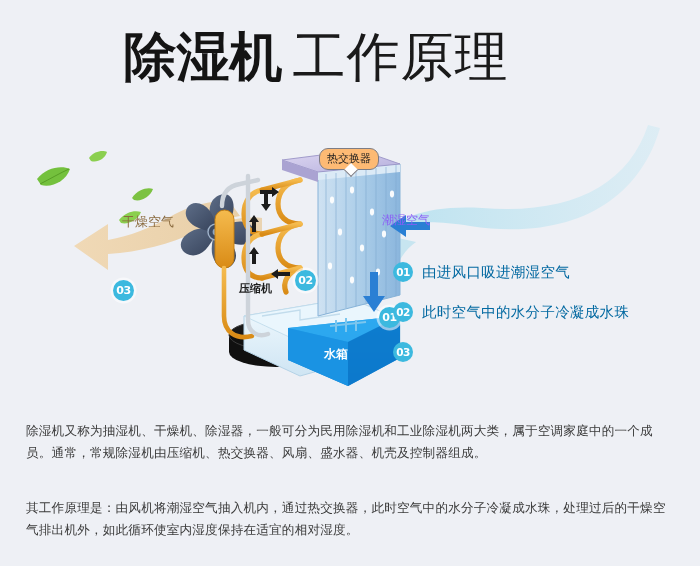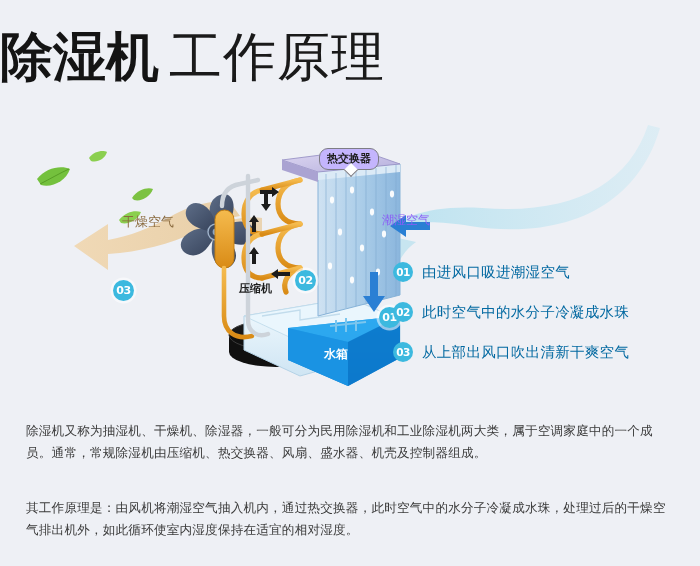--- a/index.html
+++ b/index.html
@@ -14,20 +14,21 @@
     overflow: hidden;
     position: relative;
   }
 
   
   .title-wrap {
     position: absolute;
     left: 0;
     top: 30px;
     width: 632px;
+    text-align: center;
     white-space: nowrap;
   }
   .title-bold {
     font-size: 53px;
     font-weight: 800;
     color: #141414;
     letter-spacing: 0px;
     line-height: 1;
     vertical-align: middle;
   }
@@ -97,28 +98,28 @@
     font-size: 12px;
     color: #ffffff;
     font-weight: 700;
   }
 
   
   #bubble-heat-exchanger {
     position: absolute;
     left: 319px;
     top: 148px;
-    background: #c4b5fd;
+    background: #fdba74;
     border: 1.2px solid #7d7d85;
     border-radius: 9px;
     padding: 2px 7px 3px 7px;
     font-size: 11px;
     color: #1d1d1d;
     white-space: nowrap;
-    font-weight: 700;
+    font-weight: 400;
   }
   #bubble-heat-exchanger::after {
     content: "";
     position: absolute;
     left: 26px;
     bottom: -6px;
     width: 9px;
     height: 9px;
     background: #ffffff;
     border-right: 1.2px solid #7d7d85;
@@ -364,20 +365,19 @@
   <div class="legend-row">
     <span class="legend-badge">01</span>
     <span class="legend-text">由进风口吸进潮湿空气</span>
   </div>
   <div class="legend-row">
     <span class="legend-badge">02</span>
     <span class="legend-text">此时空气中的水分子冷凝成水珠</span>
   </div>
   <div class="legend-row">
     <span class="legend-badge">03</span>
-    <span class="legend-text">从上部出风口吹出清新干爽空气</span>
   </div>
 </div>
 
 <div class="body-copy">
   <p class="para">除湿机又称为抽湿机、干燥机、除湿器，一般可分为民用除湿机和工业除湿机两大类，属于空调家庭中的一个成员。通常，常规除湿机由压缩机、热交换器、风扇、盛水器、机壳及控制器组成。</p>
   <p class="para">其工作原理是：由风机将潮湿空气抽入机内，通过热交换器，此时空气中的水分子冷凝成水珠，处理过后的干燥空气排出机外，如此循环使室内湿度保持在适宜的相对湿度。</p>
 </div>
 
 </body></html>

